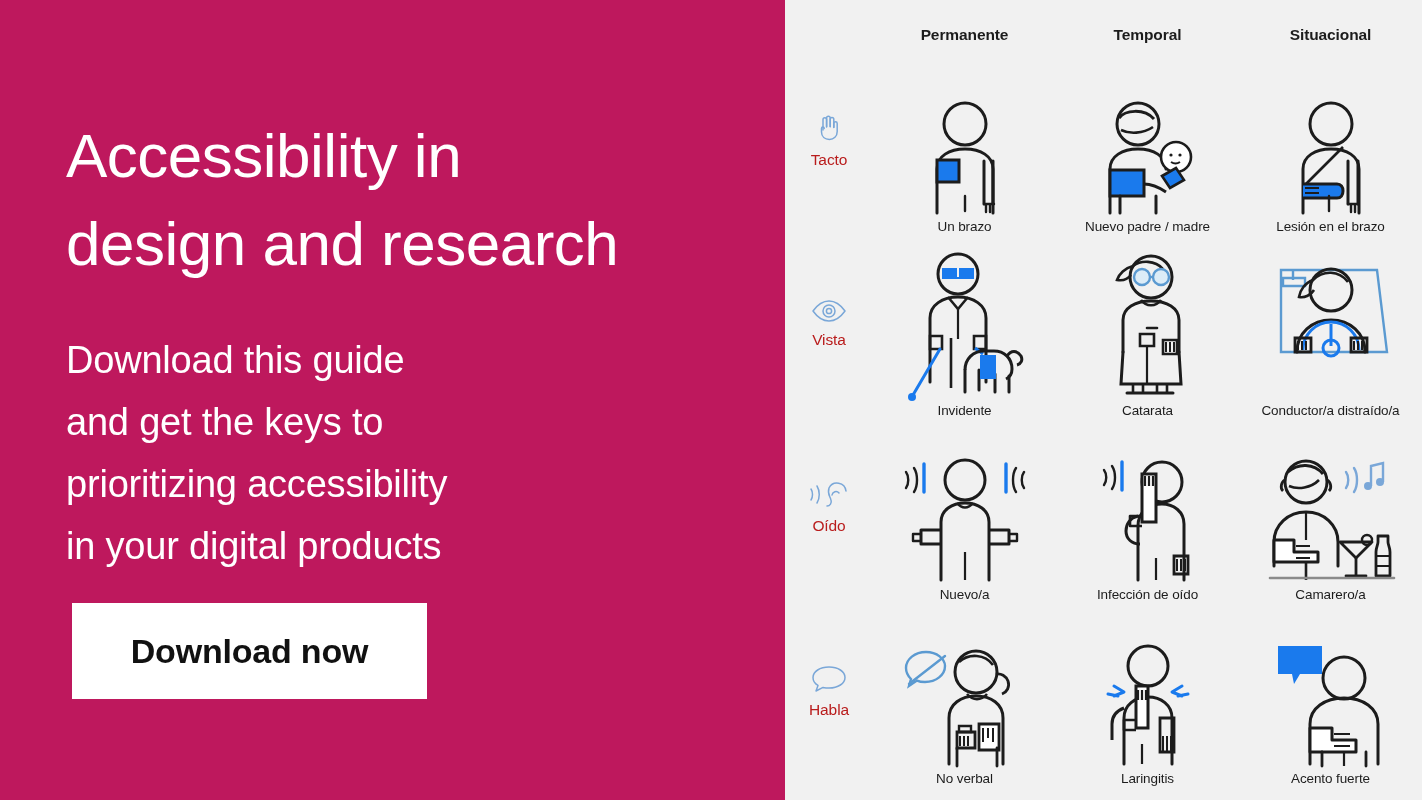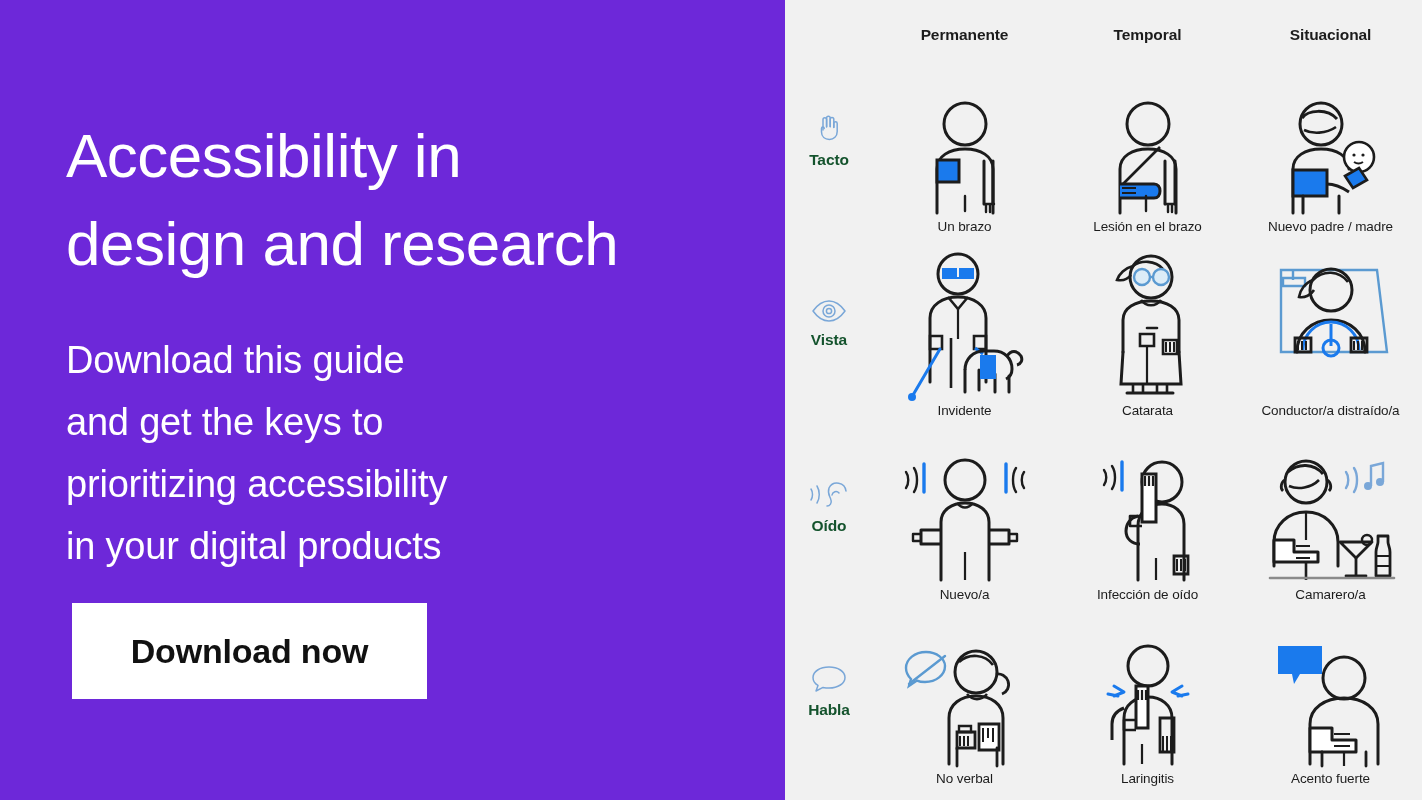--- a/index.html
+++ b/index.html
@@ -6,21 +6,21 @@
   html,body { width:1422px; height:800px; overflow:hidden; }
   body {
     font-family:"Liberation Sans", sans-serif;
     background:#f1f1f1;
     display:flex;
   }
 
   
   .left-panel{
     width:785px; height:800px;
-    background:#6d28d9;
+    background:#be185d;
     position:relative;
     flex:0 0 785px;
   }
   .left-inner{
     position:absolute;
     left:66px; top:112px;
     width:700px;
   }
   .headline{
     color:#ffffff;
@@ -83,22 +83,22 @@
   .row-head{
     display:flex;
     flex-direction:column;
     align-items:center;
     justify-content:center;
     gap:7px;
     padding-bottom:34px;
   }
   .row-head-label{
     font-size:15.5px;
-    font-weight:700;
-    color:#14532d;
+    font-weight:400;
+    color:#b91c1c;
     letter-spacing:-0.1px;
   }
   .cell{
     display:flex;
     flex-direction:column;
     align-items:center;
     justify-content:flex-end;
     padding-bottom:14px;
   }
   .cell-art{
@@ -159,57 +159,57 @@
           <circle cx="52" cy="24" r="21"></circle>
           <path d="M24 113V69c0-13 12.5-20 28-20s28 7 28 20v44" stroke-linecap="round"></path>
           <rect x="24" y="60" width="22" height="22" fill="#1a7aed" stroke="#1c1c1c" stroke-width="3"></rect>
           <path d="M71 61v43" stroke-linecap="round"></path>
           <path d="M80 61v43" stroke-linecap="round"></path>
           <path d="M71 104h10M73 104v8M77 104v8" stroke-width="2.4" stroke-linecap="round"></path>
           <path d="M52 96v15" stroke-width="2.4" stroke-linecap="round"></path>
         </svg>
       </div>
       <div class="cell-caption">Un brazo</div>
-    </div>
-
-    <div class="cell">
-      <div class="cell-art">
-        <svg width="104" height="118" viewBox="0 0 104 118" fill="none" stroke="#1c1c1c" stroke-width="3">
-          <circle cx="52" cy="24" r="21"></circle>
-          <path d="M24 113V69c0-13 12.5-20 28-20s28 7 28 20v44" stroke-linecap="round"></path>
-          <path d="M64 47 27 84" stroke-width="2.6"></path>
-          <path d="M24 84h34c4 0 6 3 6 7s-2 7-6 7H24" fill="#1a7aed" stroke="#1c1c1c" stroke-width="3"></path>
-          <path d="M26 88h14M26 93h14M26 98h14" stroke="#1c1c1c" stroke-width="2"></path>
-          <path d="M69 61v43" stroke-linecap="round"></path>
-          <path d="M79 61v43" stroke-linecap="round"></path>
-          <path d="M69 104h10M72 104v8M76 104v8" stroke-width="2.4" stroke-linecap="round"></path>
-          <path d="M50 96v15" stroke-width="2.4" stroke-linecap="round"></path>
-        </svg>
-      </div>
-      <div class="cell-caption">Lesión en el brazo</div>
     </div>
 
     <div class="cell">
       <div class="cell-art">
         <svg width="116" height="118" viewBox="0 0 116 118" fill="none" stroke="#1c1c1c" stroke-width="3">
           <circle cx="48" cy="24" r="21"></circle>
           <path d="M29 18c6-8 25-10 35 1" stroke-width="3"></path>
           <path d="M31 30c8 4 22 4 32-3" stroke-width="2.6"></path>
           <path d="M20 113V69c0-13 12.5-20 28-20s28 7 28 20" stroke-linecap="round"></path>
           <path d="M20 70h34v26H20z" fill="#1a7aed" stroke="#1c1c1c" stroke-width="3"></path>
           <path d="M54 84c8 0 16 4 22 8" stroke="#1c1c1c" stroke-width="3"></path>
           <circle cx="86" cy="57" r="15" fill="#ffffff" stroke="#1c1c1c" stroke-width="2.6"></circle>
           <circle cx="81" cy="55" r="1.6" fill="#1c1c1c" stroke="none"></circle>
           <circle cx="90" cy="55" r="1.6" fill="#1c1c1c" stroke="none"></circle>
           <path d="M81 62c3 2 6 2 9 0" stroke-width="2"></path>
           <path d="M72 76l14-8 8 12-14 8z" fill="#1a7aed" stroke="#1c1c1c" stroke-width="2.6"></path>
           <path d="M30 96v17M66 96v17" stroke-linecap="round"></path>
         </svg>
       </div>
       <div class="cell-caption">Nuevo padre / madre</div>
+    </div>
+
+    <div class="cell">
+      <div class="cell-art">
+        <svg width="104" height="118" viewBox="0 0 104 118" fill="none" stroke="#1c1c1c" stroke-width="3">
+          <circle cx="52" cy="24" r="21"></circle>
+          <path d="M24 113V69c0-13 12.5-20 28-20s28 7 28 20v44" stroke-linecap="round"></path>
+          <path d="M64 47 27 84" stroke-width="2.6"></path>
+          <path d="M24 84h34c4 0 6 3 6 7s-2 7-6 7H24" fill="#1a7aed" stroke="#1c1c1c" stroke-width="3"></path>
+          <path d="M26 88h14M26 93h14M26 98h14" stroke="#1c1c1c" stroke-width="2"></path>
+          <path d="M69 61v43" stroke-linecap="round"></path>
+          <path d="M79 61v43" stroke-linecap="round"></path>
+          <path d="M69 104h10M72 104v8M76 104v8" stroke-width="2.4" stroke-linecap="round"></path>
+          <path d="M50 96v15" stroke-width="2.4" stroke-linecap="round"></path>
+        </svg>
+      </div>
+      <div class="cell-caption">Lesión en el brazo</div>
     </div>
 
     <div class="row-head">
       <span>
         <svg width="36" height="26" viewBox="0 0 36 26" fill="none" stroke="#7aa7d8" stroke-width="1.5" stroke-linecap="round" stroke-linejoin="round">
           <path d="M2 13c5-7 11-10 16-10s11 3 16 10c-5 7-11 10-16 10S7 20 2 13z"></path>
           <circle cx="18" cy="13" r="6"></circle>
           <circle cx="18" cy="13" r="2.6"></circle>
         </svg>
       </span>

